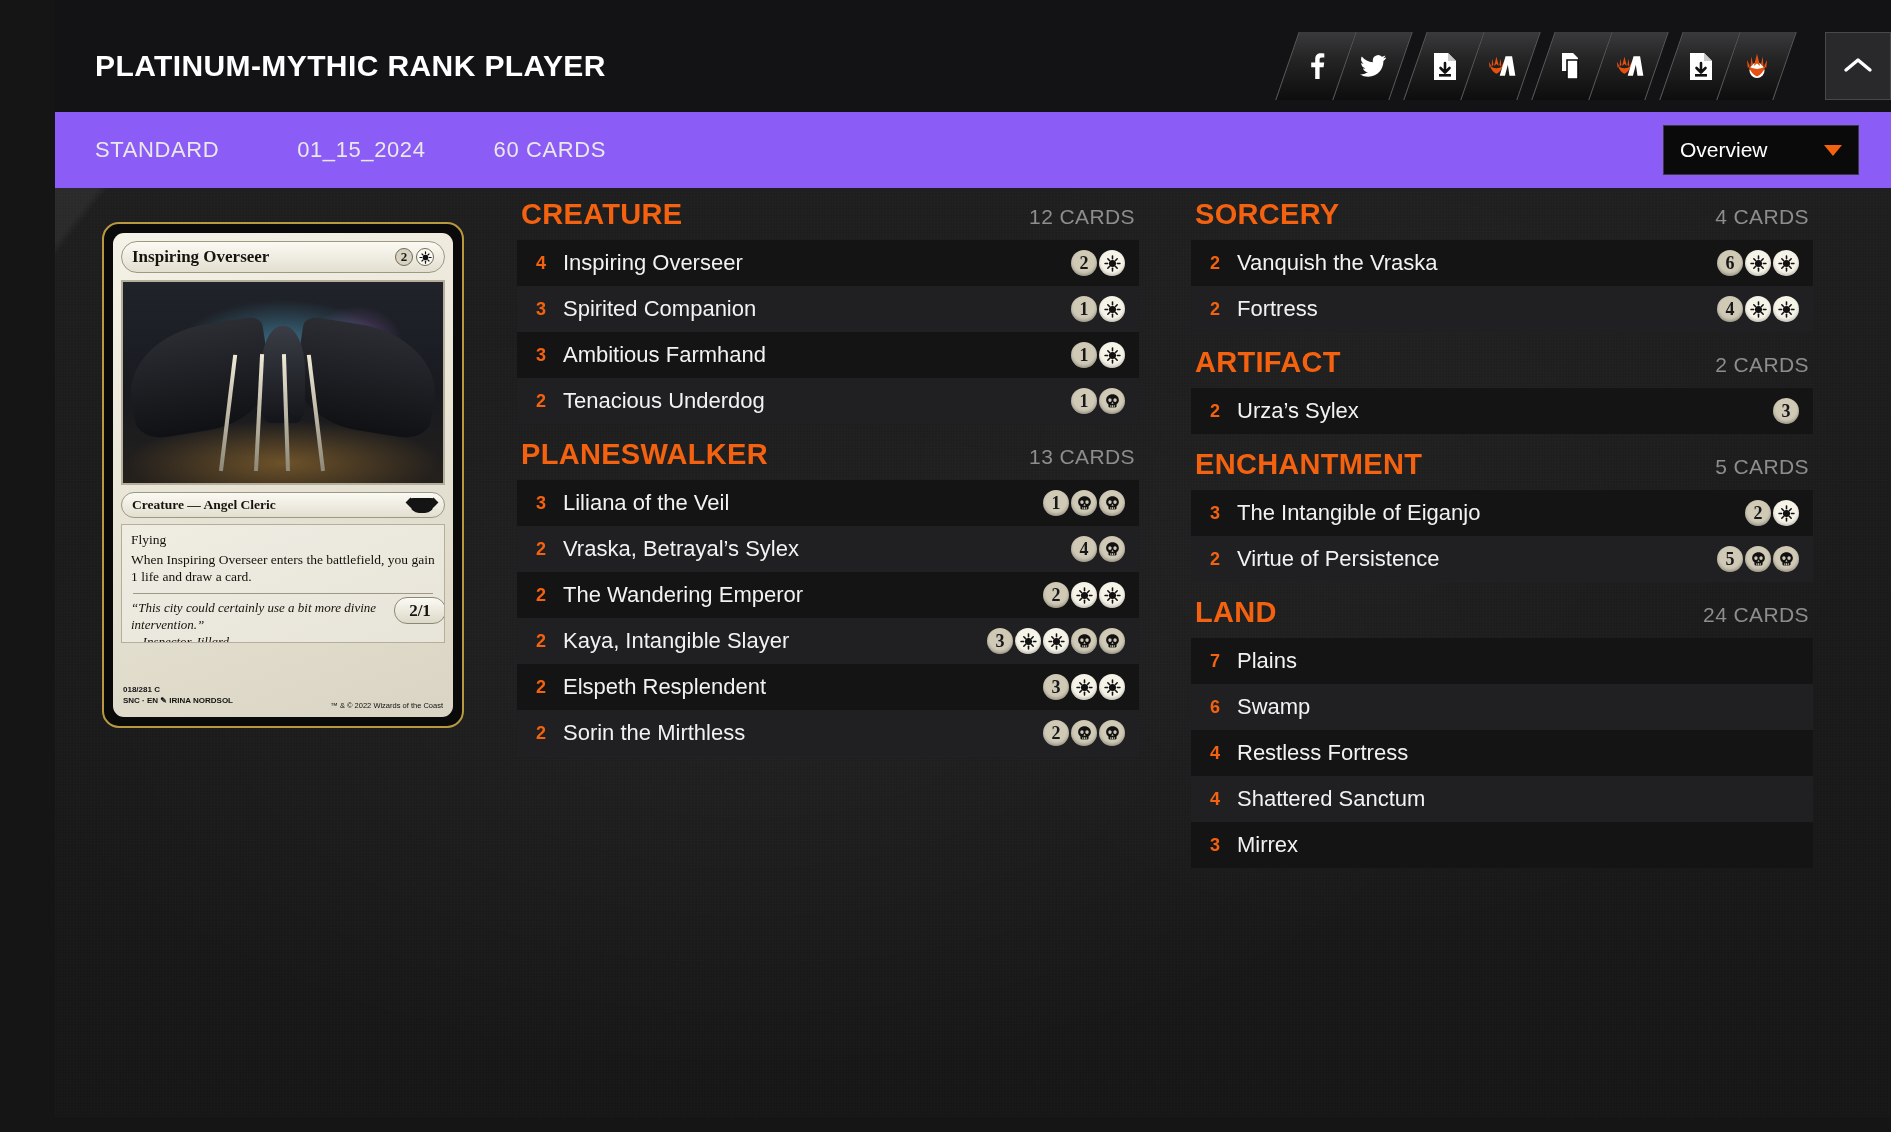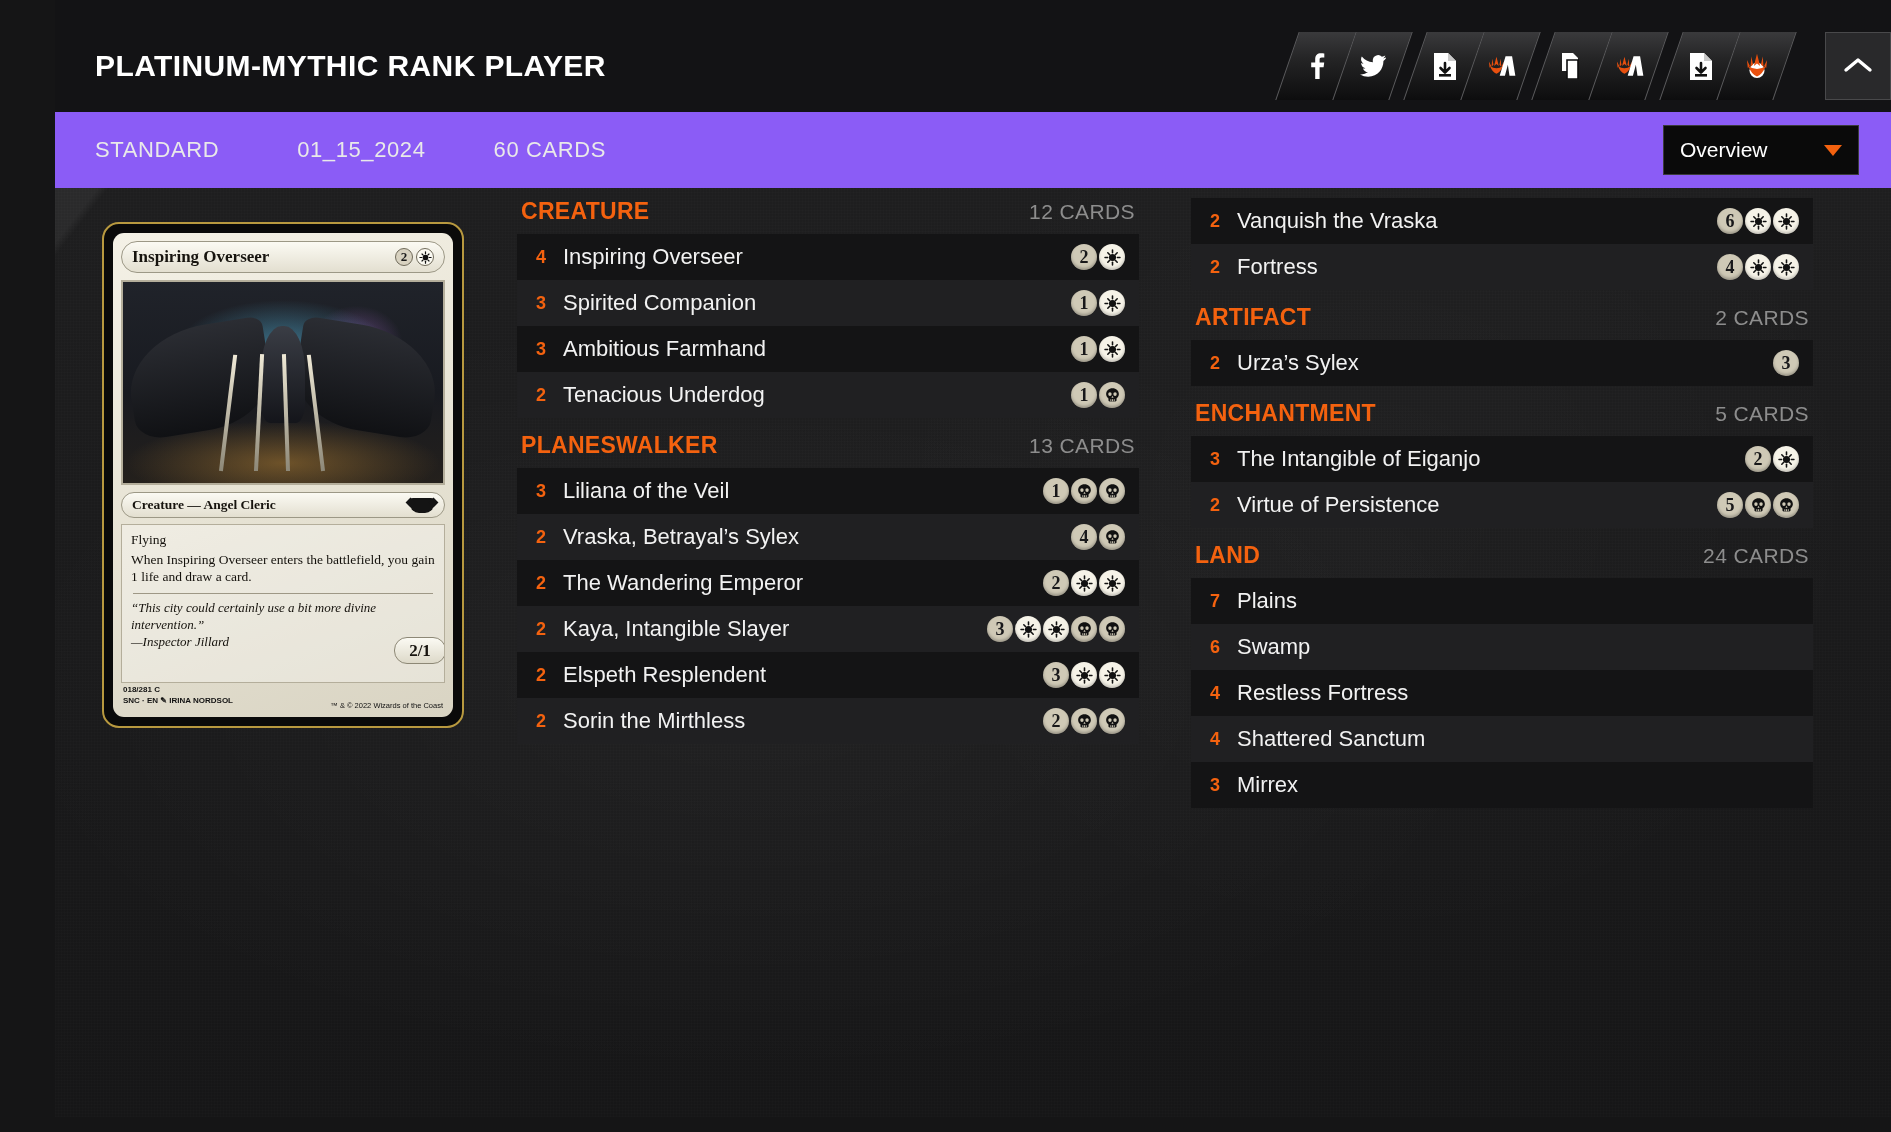--- a/index.html
+++ b/index.html
@@ -340,20 +340,21 @@
 
   .mtg-footer {
     flex: none;
     height: 28px;
     padding: 2px 2px 0 2px;
     display: flex;
     font-family: "Liberation Sans", sans-serif;
     color: #111;
     font-size: 8px;
     line-height: 1.35;
+    margin-top: 40px;
   }
   .footer-left { display: flex; flex-direction: column; font-weight: bold; }
   .footer-right { margin-left: auto; align-self: flex-end; font-size: 7.5px; }
 
   
   #deck-cols {
     position: absolute;
     left: 462px;
     top: 0;
     right: 36px;
@@ -364,21 +365,21 @@
   .deck-col { width: 622px; flex: none; }
 
   .section { margin-bottom: 14px; }
   .section-head {
     display: flex;
     align-items: baseline;
     padding: 0 4px 9px 4px;
   }
   .section-title {
     color: #f4620f;
-    font-size: 23px;
+    font-size: 29px;
     font-weight: bold;
     letter-spacing: 0.3px;
     white-space: nowrap;
   }
   .section-count {
     margin-left: auto;
     color: #8d8d8d;
     font-size: 21px;
     letter-spacing: 0.4px;
     white-space: nowrap;
@@ -946,20 +947,24 @@
                       <rect x="13.8" y="17.2" width="1.3" height="3"></rect>
                     </g>
                   </svg>
                 </span>
               </span>
             </div>
           </div>
         </div>
         <div class="deck-col">
           <div class="section">
+            <div class="section-head">
+              <div class="section-title">SORCERY</div>
+              <div class="section-count">4 CARDS</div>
+            </div>
             <div class="card-row odd">
               <span class="row-qty">2</span>
               <span class="row-name">Vanquish the Vraska</span>
               <span class="row-cost">
                 <span class="pip generic">6</span>
                 <span class="pip white">
                   <svg width="17" height="17" viewBox="0 0 24 24">
                     <circle cx="12" cy="12" r="5" fill="#111"></circle>
                     <g fill="#111">
                       <rect x="10.9" y="0.4" width="2.2" height="5.8" rx="1"></rect>

